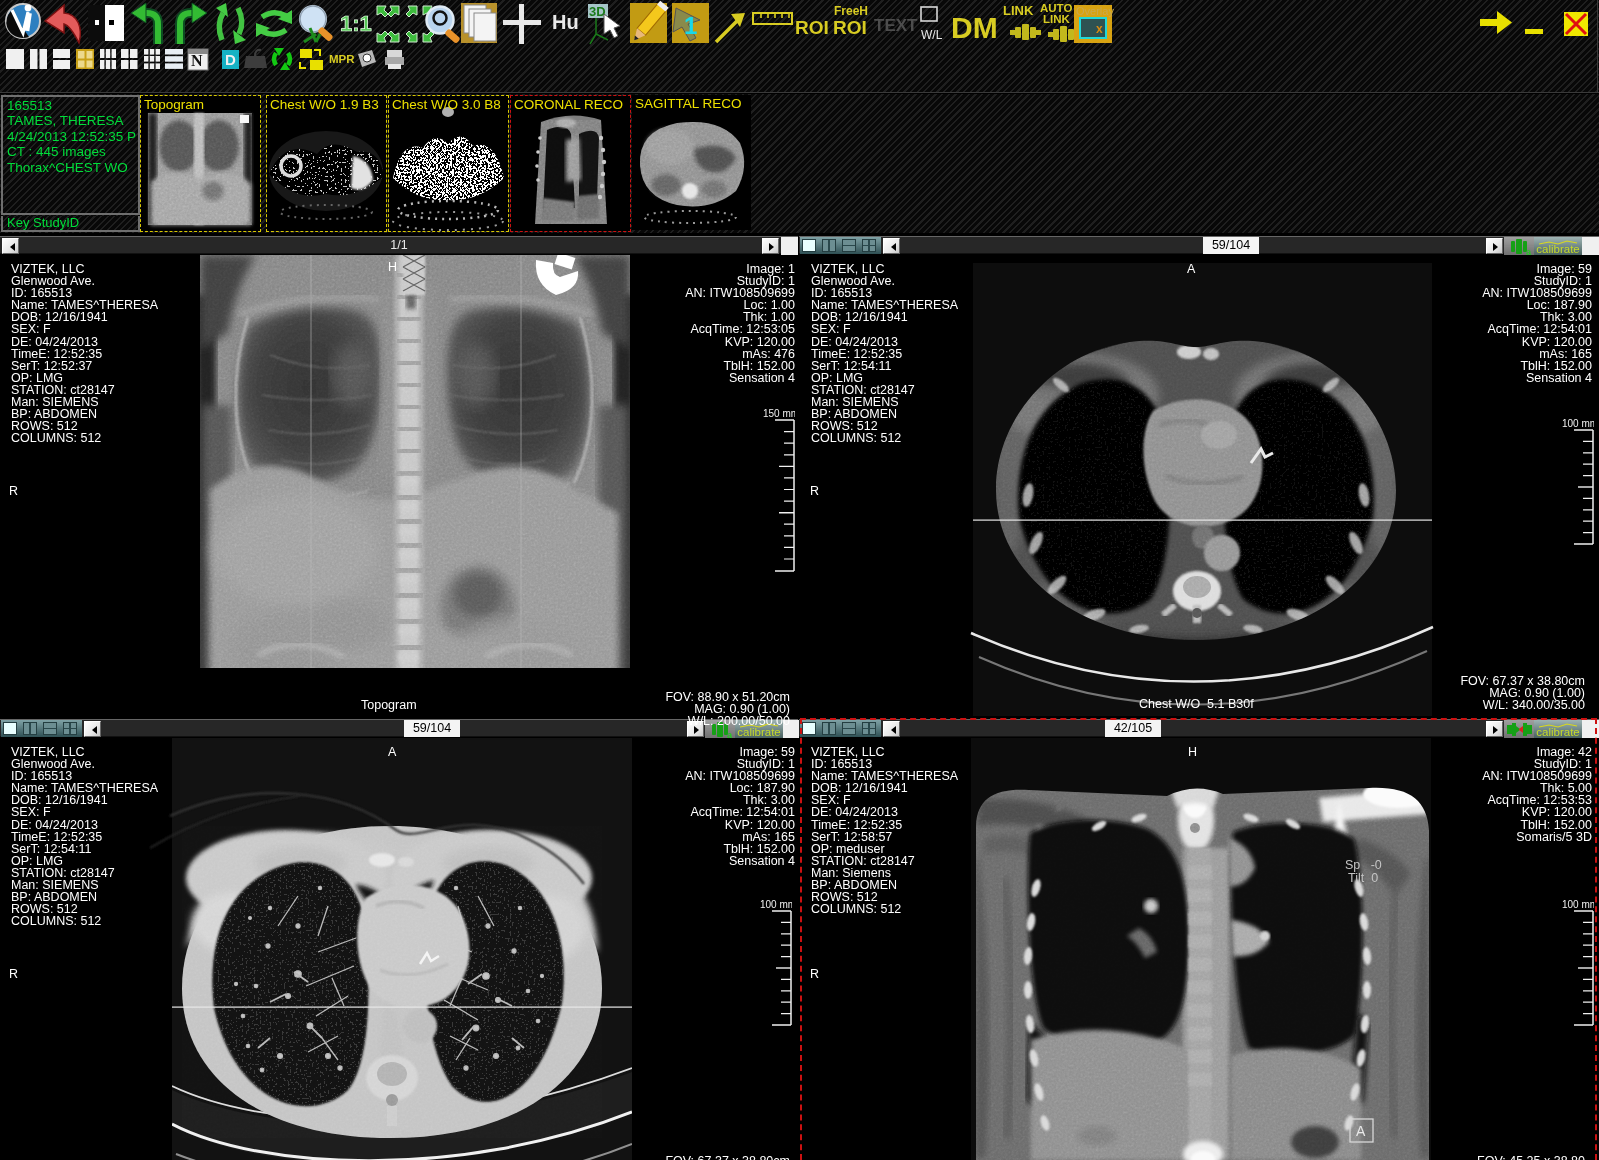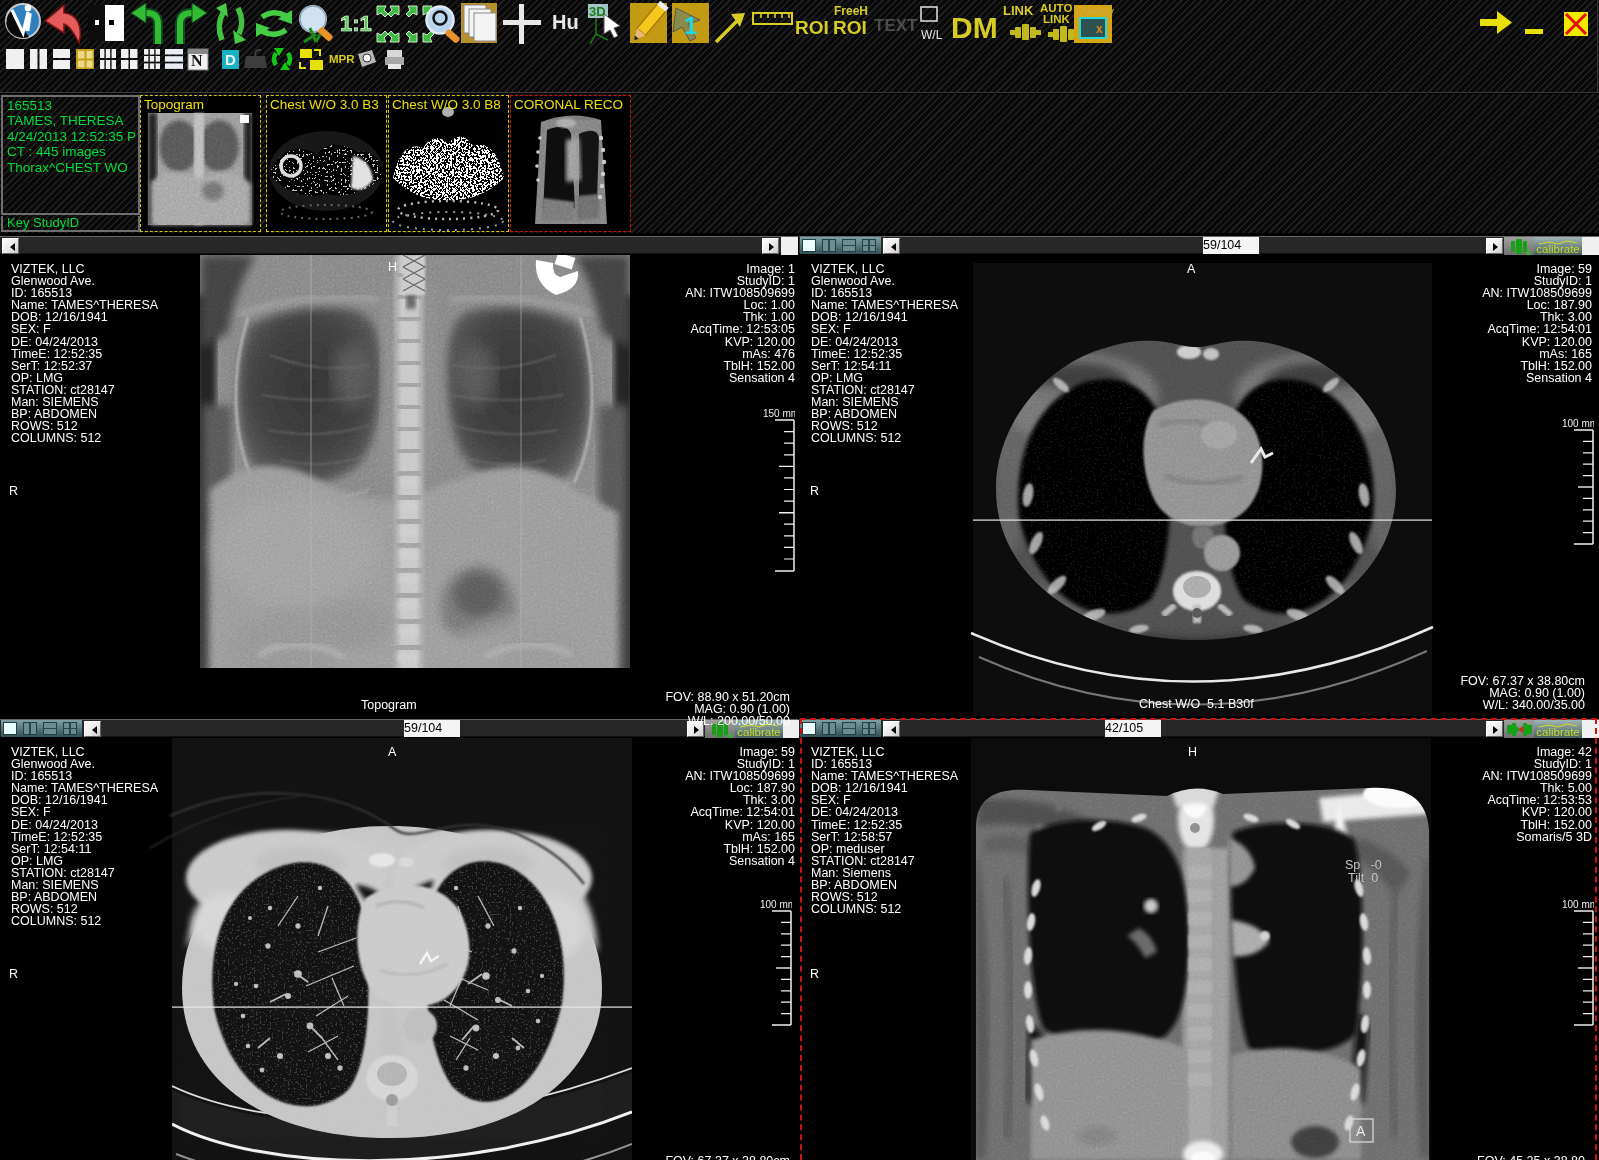--- a/index.html
+++ b/index.html
@@ -15,21 +15,21 @@
 .thumb{top:1px;height:137px;width:121px}
 .thumb .lab{position:absolute;left:3px;top:1px;color:#ede000;font-size:13.5px;white-space:nowrap;z-index:3}
 .ydash{border:1px dashed #d8c800}
 .rdash{border:1px dashed #cc1111}
 .vp{background:#000}
 .vpbar{position:absolute;left:0;top:3px;height:18px;background:#272727;border-top:1px solid #666;border-bottom:1px solid #111}
 .sqbtn{position:absolute;top:1px;width:17px;height:16px;background:linear-gradient(135deg,#ffffff,#e8e8e8 60%,#c8c8c8);border:1px solid #666;border-top-color:#fff;border-left-color:#fff}
 .sqbtn:after{content:"";position:absolute;top:4px;width:0;height:0;border:4px solid transparent}
 .larr:after{left:3px;border-right:5px solid #000}
 .rarr:after{left:6px;border-left:5px solid #000}
-.pgbox{position:absolute;top:0px;width:56px;height:17px;background:#f4f4f4;color:#000;font-size:12.5px;text-align:left;line-height:17px}
+.pgbox{position:absolute;top:0px;width:56px;height:17px;background:#f4f4f4;color:#000;font-size:12.5px;text-align:center;line-height:17px}
 .pgtxt{position:absolute;top:1px;width:100%;text-align:center;color:#e8e8e8;font-size:12.5px}
 .layouts{position:absolute;left:1px;top:0px;width:81px;height:17px;background:linear-gradient(180deg,#7fa2a6,#2f5054)}
 .lay{position:absolute;top:2px;width:14px;height:13px;background:#6c8e92;border:1px solid #243e41}
 .lay2{background-image:linear-gradient(90deg,#6c8e92 43%,#2a484c 43% 57%,#6c8e92 57%)}
 .lay3{background-image:linear-gradient(180deg,#6c8e92 43%,#2a484c 43% 57%,#6c8e92 57%)}
 .lay4{background-image:linear-gradient(90deg,rgba(0,0,0,0) 43%,#2a484c 43% 57%,rgba(0,0,0,0) 57%),linear-gradient(180deg,#6c8e92 43%,#2a484c 43% 57%,#6c8e92 57%)}
 .callab{position:absolute;top:0;height:18px}
 .cal-ic{background:linear-gradient(180deg,#a0a0a0,#707070);width:30px}
 .cal-bt{background:linear-gradient(180deg,#9fb4b4,#48605f);width:48px;color:#c6da2a;font-size:11.5px;text-align:center;line-height:24px}
 .whtend{background:#f0f0f0;width:17px}
@@ -304,21 +304,21 @@
    <ellipse cx="38" cy="50" rx="20" ry="26" fill="#525252" filter="url(#b2)"></ellipse>
    <ellipse cx="78" cy="50" rx="20" ry="26" fill="#525252" filter="url(#b2)"></ellipse>
    <rect x="53" y="17" width="10" height="112" fill="#b8b8b8" filter="url(#b1)"></rect>
    <path d="M10,86 Q34,68 58,84 Q85,66 110,88 L110,129 L10,129 Z" fill="#a2a2a2" filter="url(#b2)"></path>
    <ellipse cx="72" cy="95" rx="11" ry="10" fill="#6e6e6e" filter="url(#b2)"></ellipse>
    <rect x="99" y="19" width="9" height="8" fill="#f8f8f8"></rect>
    <rect x="7" y="17" width="104" height="112" fill="#888" filter="url(#fn)" opacity="0.45" style="mix-blend-mode:overlay"></rect>
   </svg>
     </div>
  <div class="abs thumb ydash" style="left:266px">
-      <div class="lab">Chest W/O  3.0 B3</div>
+      <div class="lab">Chest W/O  1.9 B3</div>
   <svg width="119" height="135" id="th2">
         <rect width="119" height="135" fill="#000"></rect>
    <ellipse cx="59" cy="75" rx="57" ry="40" fill="#181818"></ellipse>
    <clipPath id="c2">
           <path d="M2,78 Q18,42 50,58 Q64,40 90,56 Q112,52 117,80 Q90,104 59,98 Q28,106 2,78 Z"></path>
         </clipPath>
    <g clip-path="url(#c2)">
           <ellipse cx="59" cy="75" rx="58" ry="42" fill="#fff" filter="url(#speckB)" style="mix-blend-mode:screen"></ellipse>
         </g>
    <circle cx="24" cy="70" r="10" fill="none" stroke="#dcdcdc" stroke-width="3.5"></circle>
@@ -361,25 +361,40 @@
           <circle cx="89" cy="101" r="2.2"></circle>
           <circle cx="29" cy="42" r="1.8"></circle>
           <circle cx="27" cy="56" r="1.8"></circle>
           <circle cx="26" cy="70" r="1.8"></circle>
           <circle cx="27" cy="84" r="1.8"></circle>
         </g>
    <ellipse cx="55" cy="27" rx="10" ry="5" fill="#a8a8a8" filter="url(#b1)"></ellipse>
    <rect x="24" y="24" width="72" height="104" fill="#888" filter="url(#fn)" opacity="0.35" style="mix-blend-mode:overlay"></rect>
   </svg>
     </div>
+ <div class="abs thumb" style="left:632px">
+      <div class="lab">SAGITTAL RECO</div>
+  <svg width="119" height="135" id="th5">
+        <rect width="119" height="135" fill="#000"></rect>
+   <path d="M8,70 Q6,36 45,28 Q90,22 108,48 Q118,72 104,96 Q80,116 45,110 Q10,102 8,70 Z" fill="#8e8e8e"></path>
+   <ellipse cx="38" cy="52" rx="24" ry="18" fill="#9a9a9a" filter="url(#b2)"></ellipse>
+   <path d="M62,54 Q92,44 104,62 Q96,82 74,76 Q62,70 62,54 Z" fill="#4e4e4e" filter="url(#b2)"></path>
+   <ellipse cx="34" cy="90" rx="15" ry="11" fill="#626262" filter="url(#b2)"></ellipse>
+   <ellipse cx="82" cy="94" rx="13" ry="9" fill="#6e6e6e" filter="url(#b2)"></ellipse>
+   <circle cx="58" cy="96" r="8" fill="#e4e4e4" filter="url(#b1)"></circle>
+   <ellipse cx="58" cy="122" rx="46" ry="6" fill="none" stroke="#999" stroke-width="2" stroke-dasharray="2 5"></ellipse>
+   <path d="M8,70 Q6,36 45,28 Q90,22 108,48 Q118,72 104,96 Q80,116 45,110 Q10,102 8,70 Z" fill="#888" filter="url(#fn)" opacity="0.4" style="mix-blend-mode:overlay"></path>
+  </svg>
+    </div>
 </div>
 
 <div class="abs vp" id="vp1" style="left:0;top:233px;width:799px;height:485px">
  <div class="vpbar" style="width:798px">
   <div class="sqbtn larr" style="left:2px"></div>
+  <div class="pgtxt">1/1</div>
   <div class="sqbtn rarr" style="left:762px"></div>
   <div class="abs callab whtend" style="left:781px"></div>
  </div>
  <svg width="799" height="463" style="top:22px" id="im1">
   <defs>
         <clipPath id="body1">
           <rect x="200" y="0" width="430" height="413"></rect>
         </clipPath>
   <radialGradient id="lungsh" cx="0.5" cy="0.45" r="0.65">
           <stop offset="0" stop-color="#323232"></stop>

